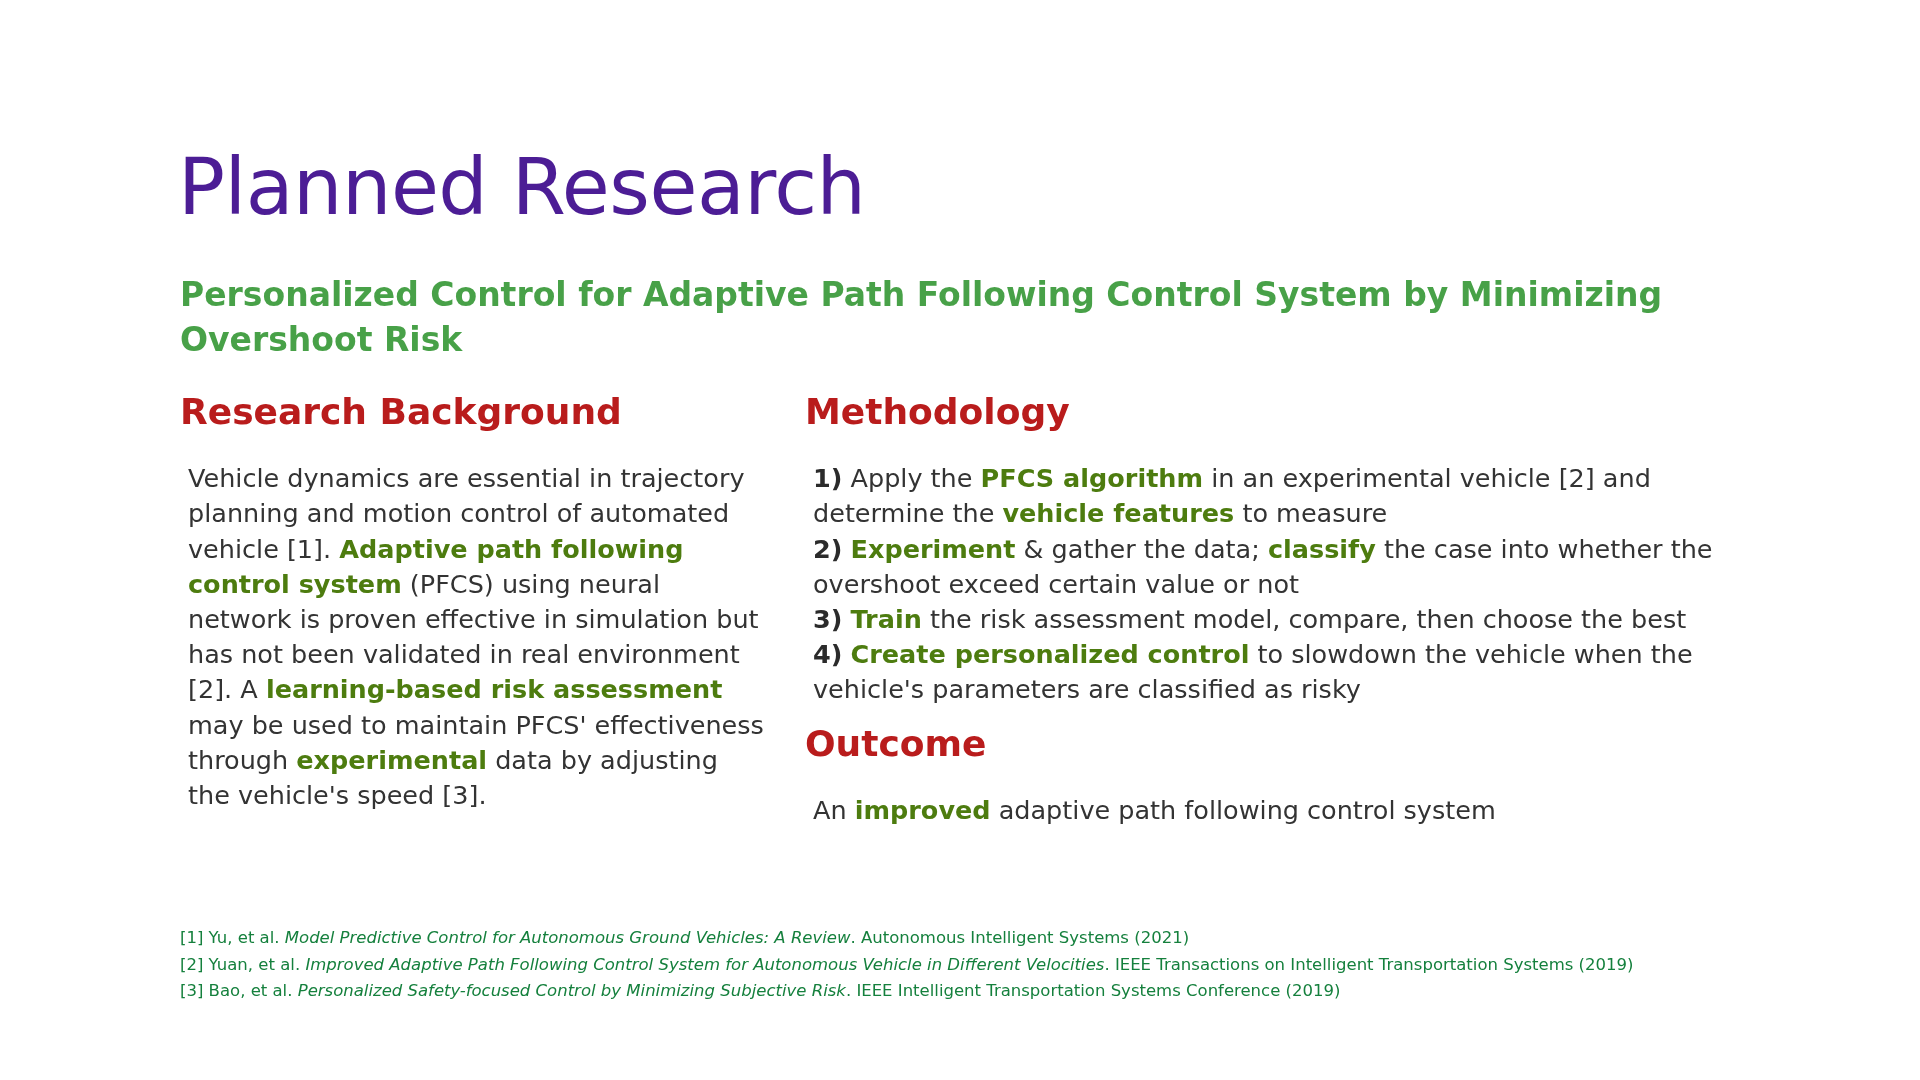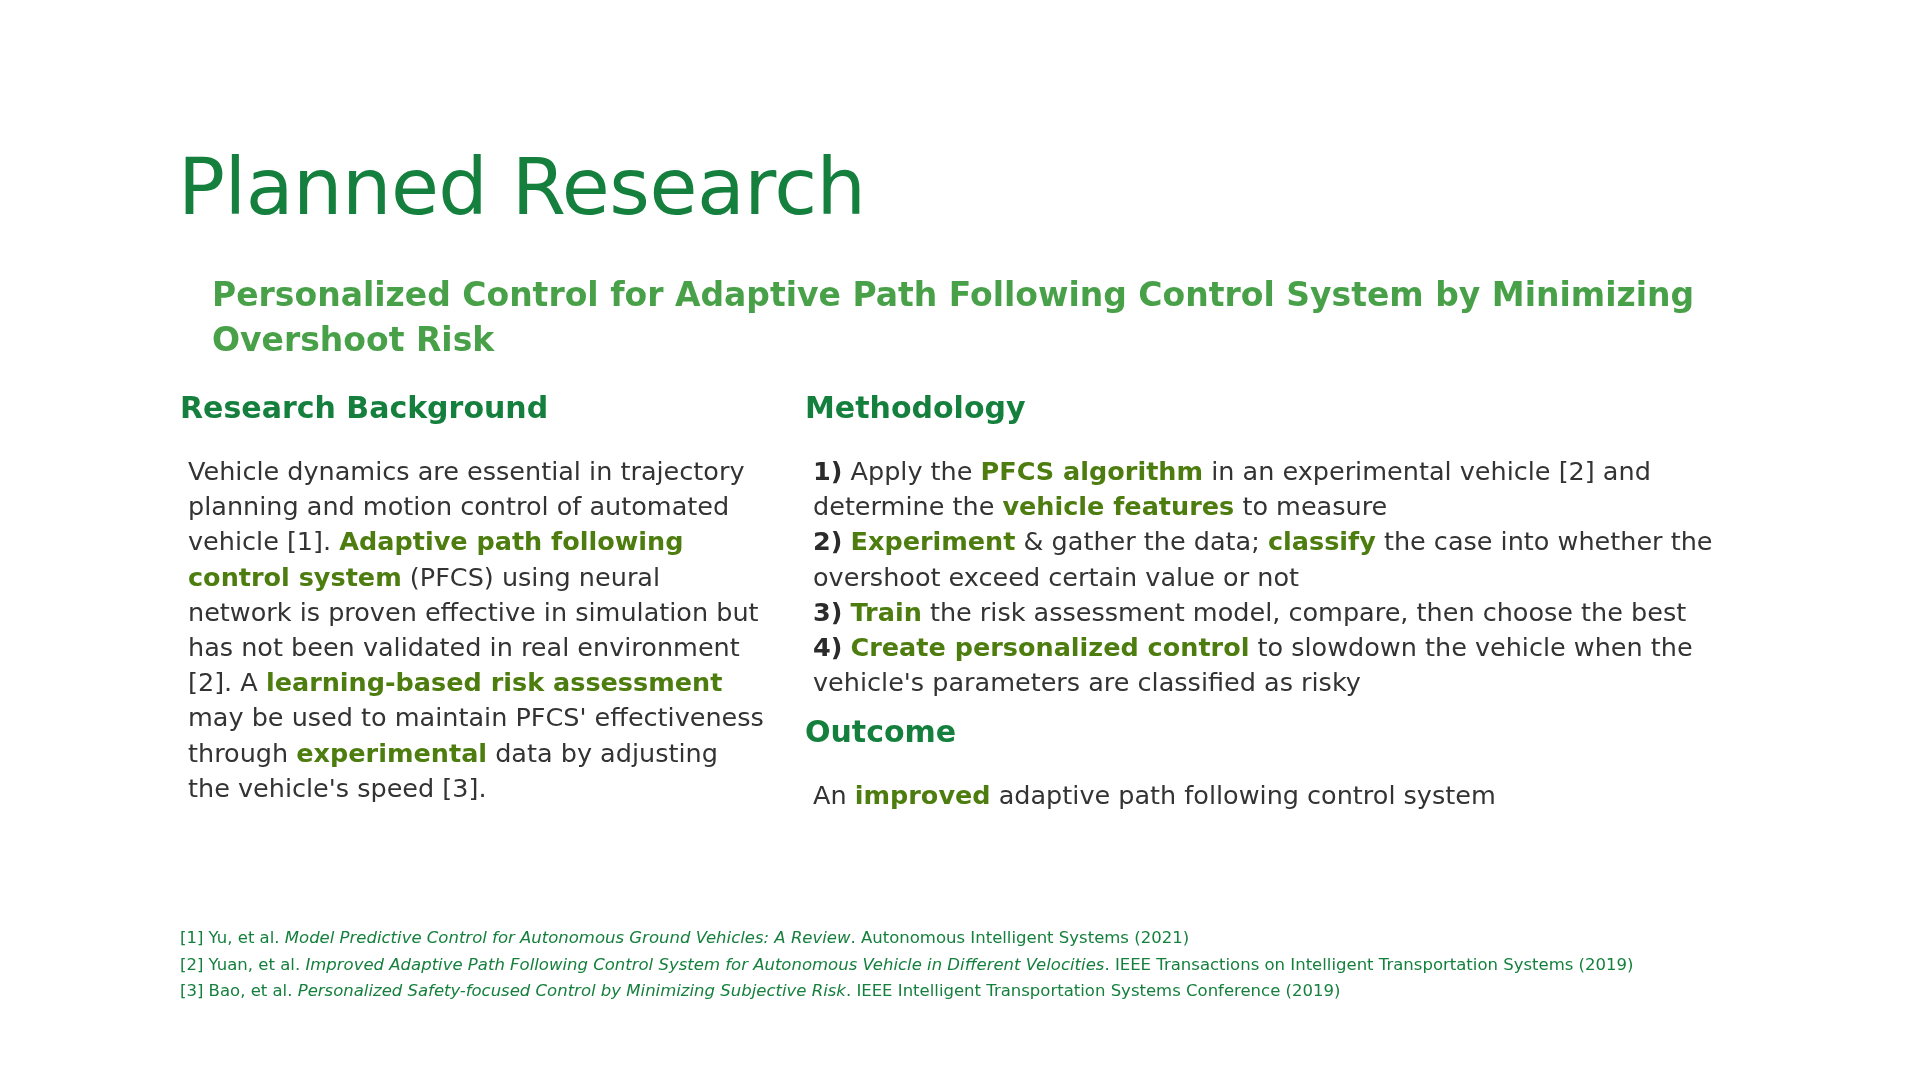--- a/index.html
+++ b/index.html
@@ -24,58 +24,57 @@
 
   
   .title {
     position: absolute;
     left: 178px;
     top: 96px;
     font-size: 78px;
     line-height: 1.0;
     font-weight: 400;
     letter-spacing: -0.5px;
-    color: #15803d;
+    color: #4c1d95;
     white-space: nowrap;
   }
 
   
   .subtitle {
     position: absolute;
     left: 180px;
     top: 246px;
     width: 1530px;
     font-size: 33px;
     line-height: 1.36;
     font-weight: 700;
     color: #4aa css;
   }
   .subtitle {
     color: #48a148;
-    margin-left: 32px;
   }
 
   
   .col-left {
     position: absolute;
     left: 180px;
     top: 390px;
     width: 592px;
   }
   .col-right {
     position: absolute;
     left: 805px;
     top: 390px;
     width: 940px;
   }
 
   .section-heading {
-    font-size: 30px;
+    font-size: 36px;
     font-weight: 700;
-    color: #15803d;
+    color: #b91c1c;
     margin: 0 0 28px 0;
     line-height: 1.2;
   }
   .section-heading.outcome {
     margin-top: 14px;
   }
 
   .body-text {
     font-size: 25.5px;
     line-height: 1.38;

